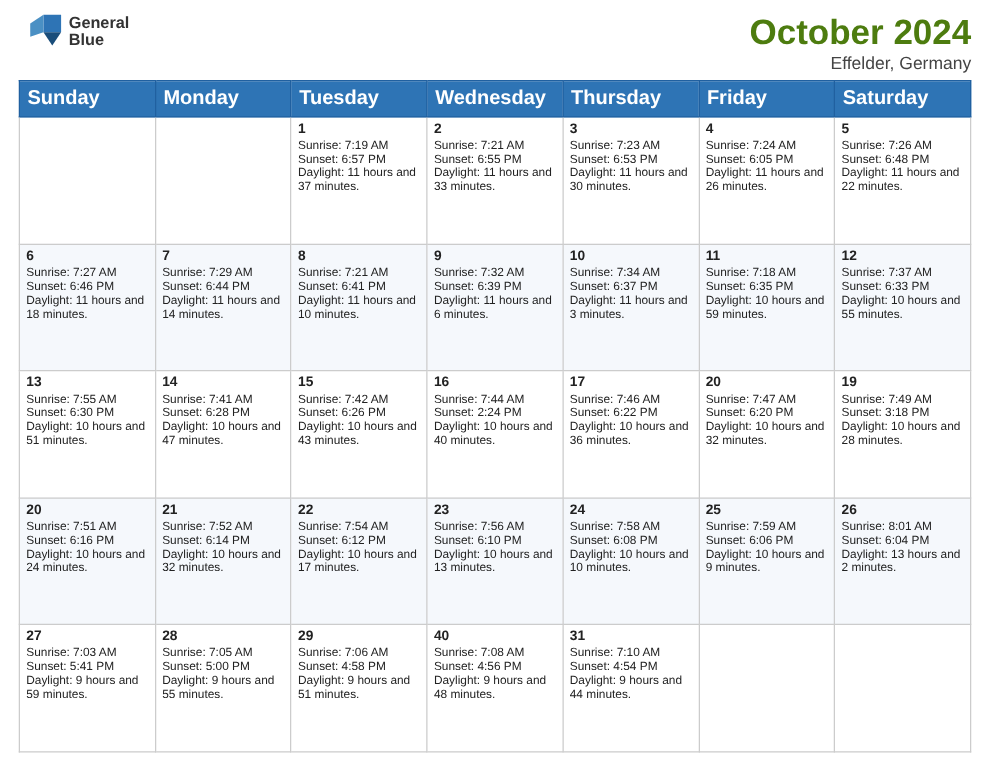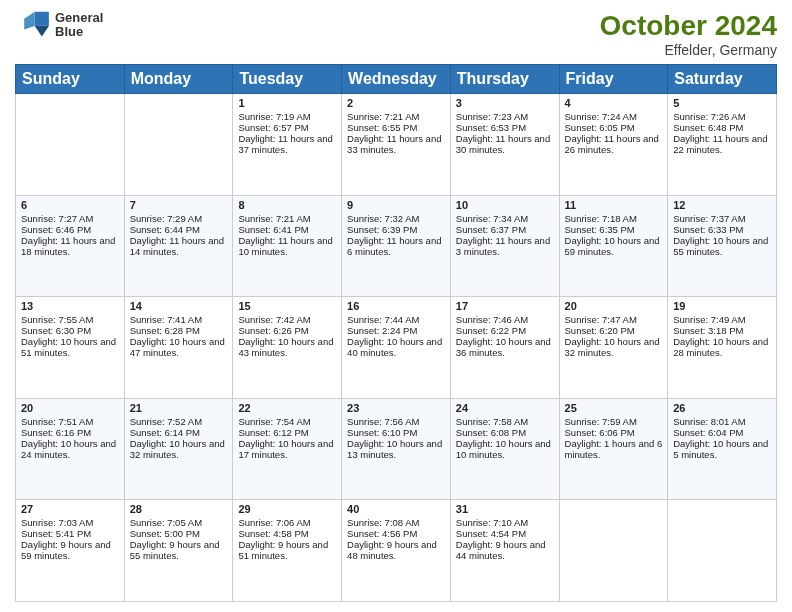--- a/index.html
+++ b/index.html
@@ -158,22 +158,22 @@
           <td><span class="day-num">17</span><span>Sunrise: 7:46 AM</span><br><span>Sunset: 6:22 PM</span><br><span>Daylight: 10 hours and 36 minutes.</span></td>
           <td><span class="day-num">20</span><span>Sunrise: 7:47 AM</span><br><span>Sunset: 6:20 PM</span><br><span>Daylight: 10 hours and 32 minutes.</span></td>
           <td><span class="day-num">19</span><span>Sunrise: 7:49 AM</span><br><span>Sunset: 3:18 PM</span><br><span>Daylight: 10 hours and 28 minutes.</span></td>
         </tr>
         <tr>
           <td><span class="day-num">20</span><span>Sunrise: 7:51 AM</span><br><span>Sunset: 6:16 PM</span><br><span>Daylight: 10 hours and 24 minutes.</span></td>
           <td><span class="day-num">21</span><span>Sunrise: 7:52 AM</span><br><span>Sunset: 6:14 PM</span><br><span>Daylight: 10 hours and 32 minutes.</span></td>
           <td><span class="day-num">22</span><span>Sunrise: 7:54 AM</span><br><span>Sunset: 6:12 PM</span><br><span>Daylight: 10 hours and 17 minutes.</span></td>
           <td><span class="day-num">23</span><span>Sunrise: 7:56 AM</span><br><span>Sunset: 6:10 PM</span><br><span>Daylight: 10 hours and 13 minutes.</span></td>
           <td><span class="day-num">24</span><span>Sunrise: 7:58 AM</span><br><span>Sunset: 6:08 PM</span><br><span>Daylight: 10 hours and 10 minutes.</span></td>
-          <td><span class="day-num">25</span><span>Sunrise: 7:59 AM</span><br><span>Sunset: 6:06 PM</span><br><span>Daylight: 1 hours and 6 minutes.</span></td>
-          <td><span class="day-num">26</span><span>Sunrise: 8:01 AM</span><br><span>Sunset: 6:04 PM</span><br><span>Daylight: 10 hours and 5 minutes.</span></td>
+          <td><span class="day-num">25</span><span>Sunrise: 7:59 AM</span><br><span>Sunset: 6:06 PM</span><br><span>Daylight: 10 hours and 9 minutes.</span></td>
+          <td><span class="day-num">26</span><span>Sunrise: 8:01 AM</span><br><span>Sunset: 6:04 PM</span><br><span>Daylight: 13 hours and 2 minutes.</span></td>
         </tr>
         <tr>
           <td><span class="day-num">27</span><span>Sunrise: 7:03 AM</span><br><span>Sunset: 5:41 PM</span><br><span>Daylight: 9 hours and 59 minutes.</span></td>
           <td><span class="day-num">28</span><span>Sunrise: 7:05 AM</span><br><span>Sunset: 5:00 PM</span><br><span>Daylight: 9 hours and 55 minutes.</span></td>
           <td><span class="day-num">29</span><span>Sunrise: 7:06 AM</span><br><span>Sunset: 4:58 PM</span><br><span>Daylight: 9 hours and 51 minutes.</span></td>
           <td><span class="day-num">40</span><span>Sunrise: 7:08 AM</span><br><span>Sunset: 4:56 PM</span><br><span>Daylight: 9 hours and 48 minutes.</span></td>
           <td><span class="day-num">31</span><span>Sunrise: 7:10 AM</span><br><span>Sunset: 4:54 PM</span><br><span>Daylight: 9 hours and 44 minutes.</span></td>
           <td class="empty"></td>
           <td class="empty"></td>
         </tr>

